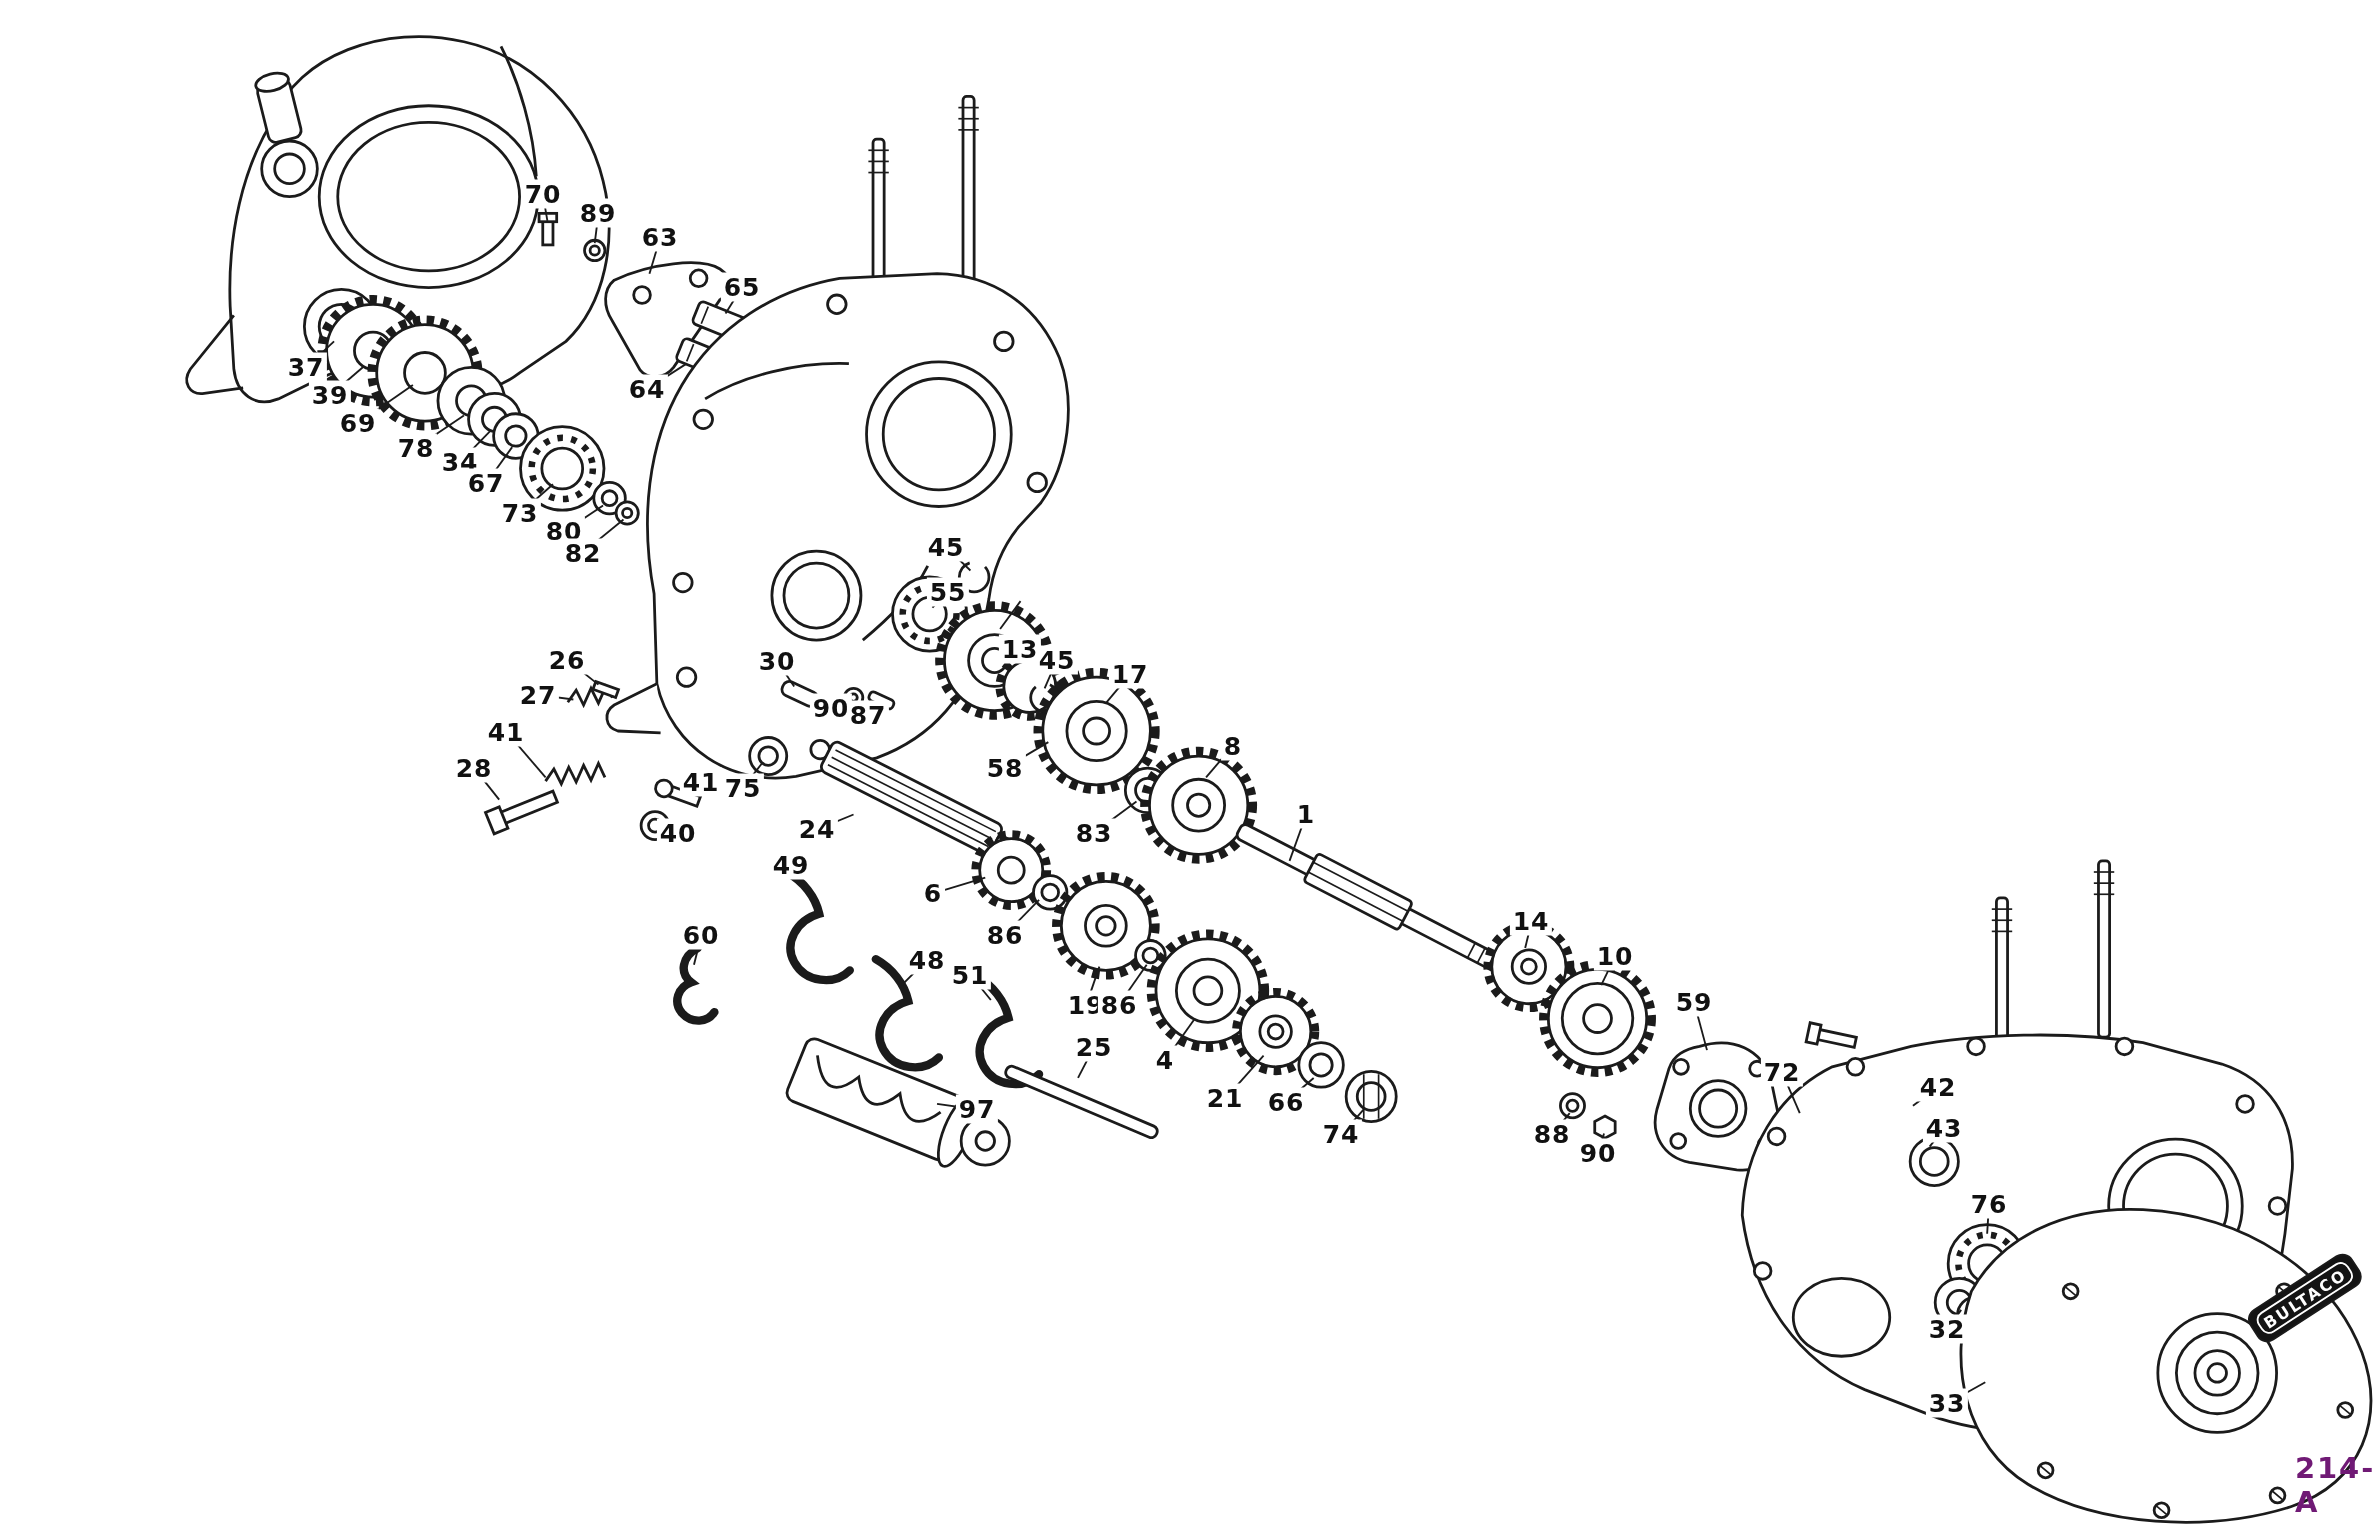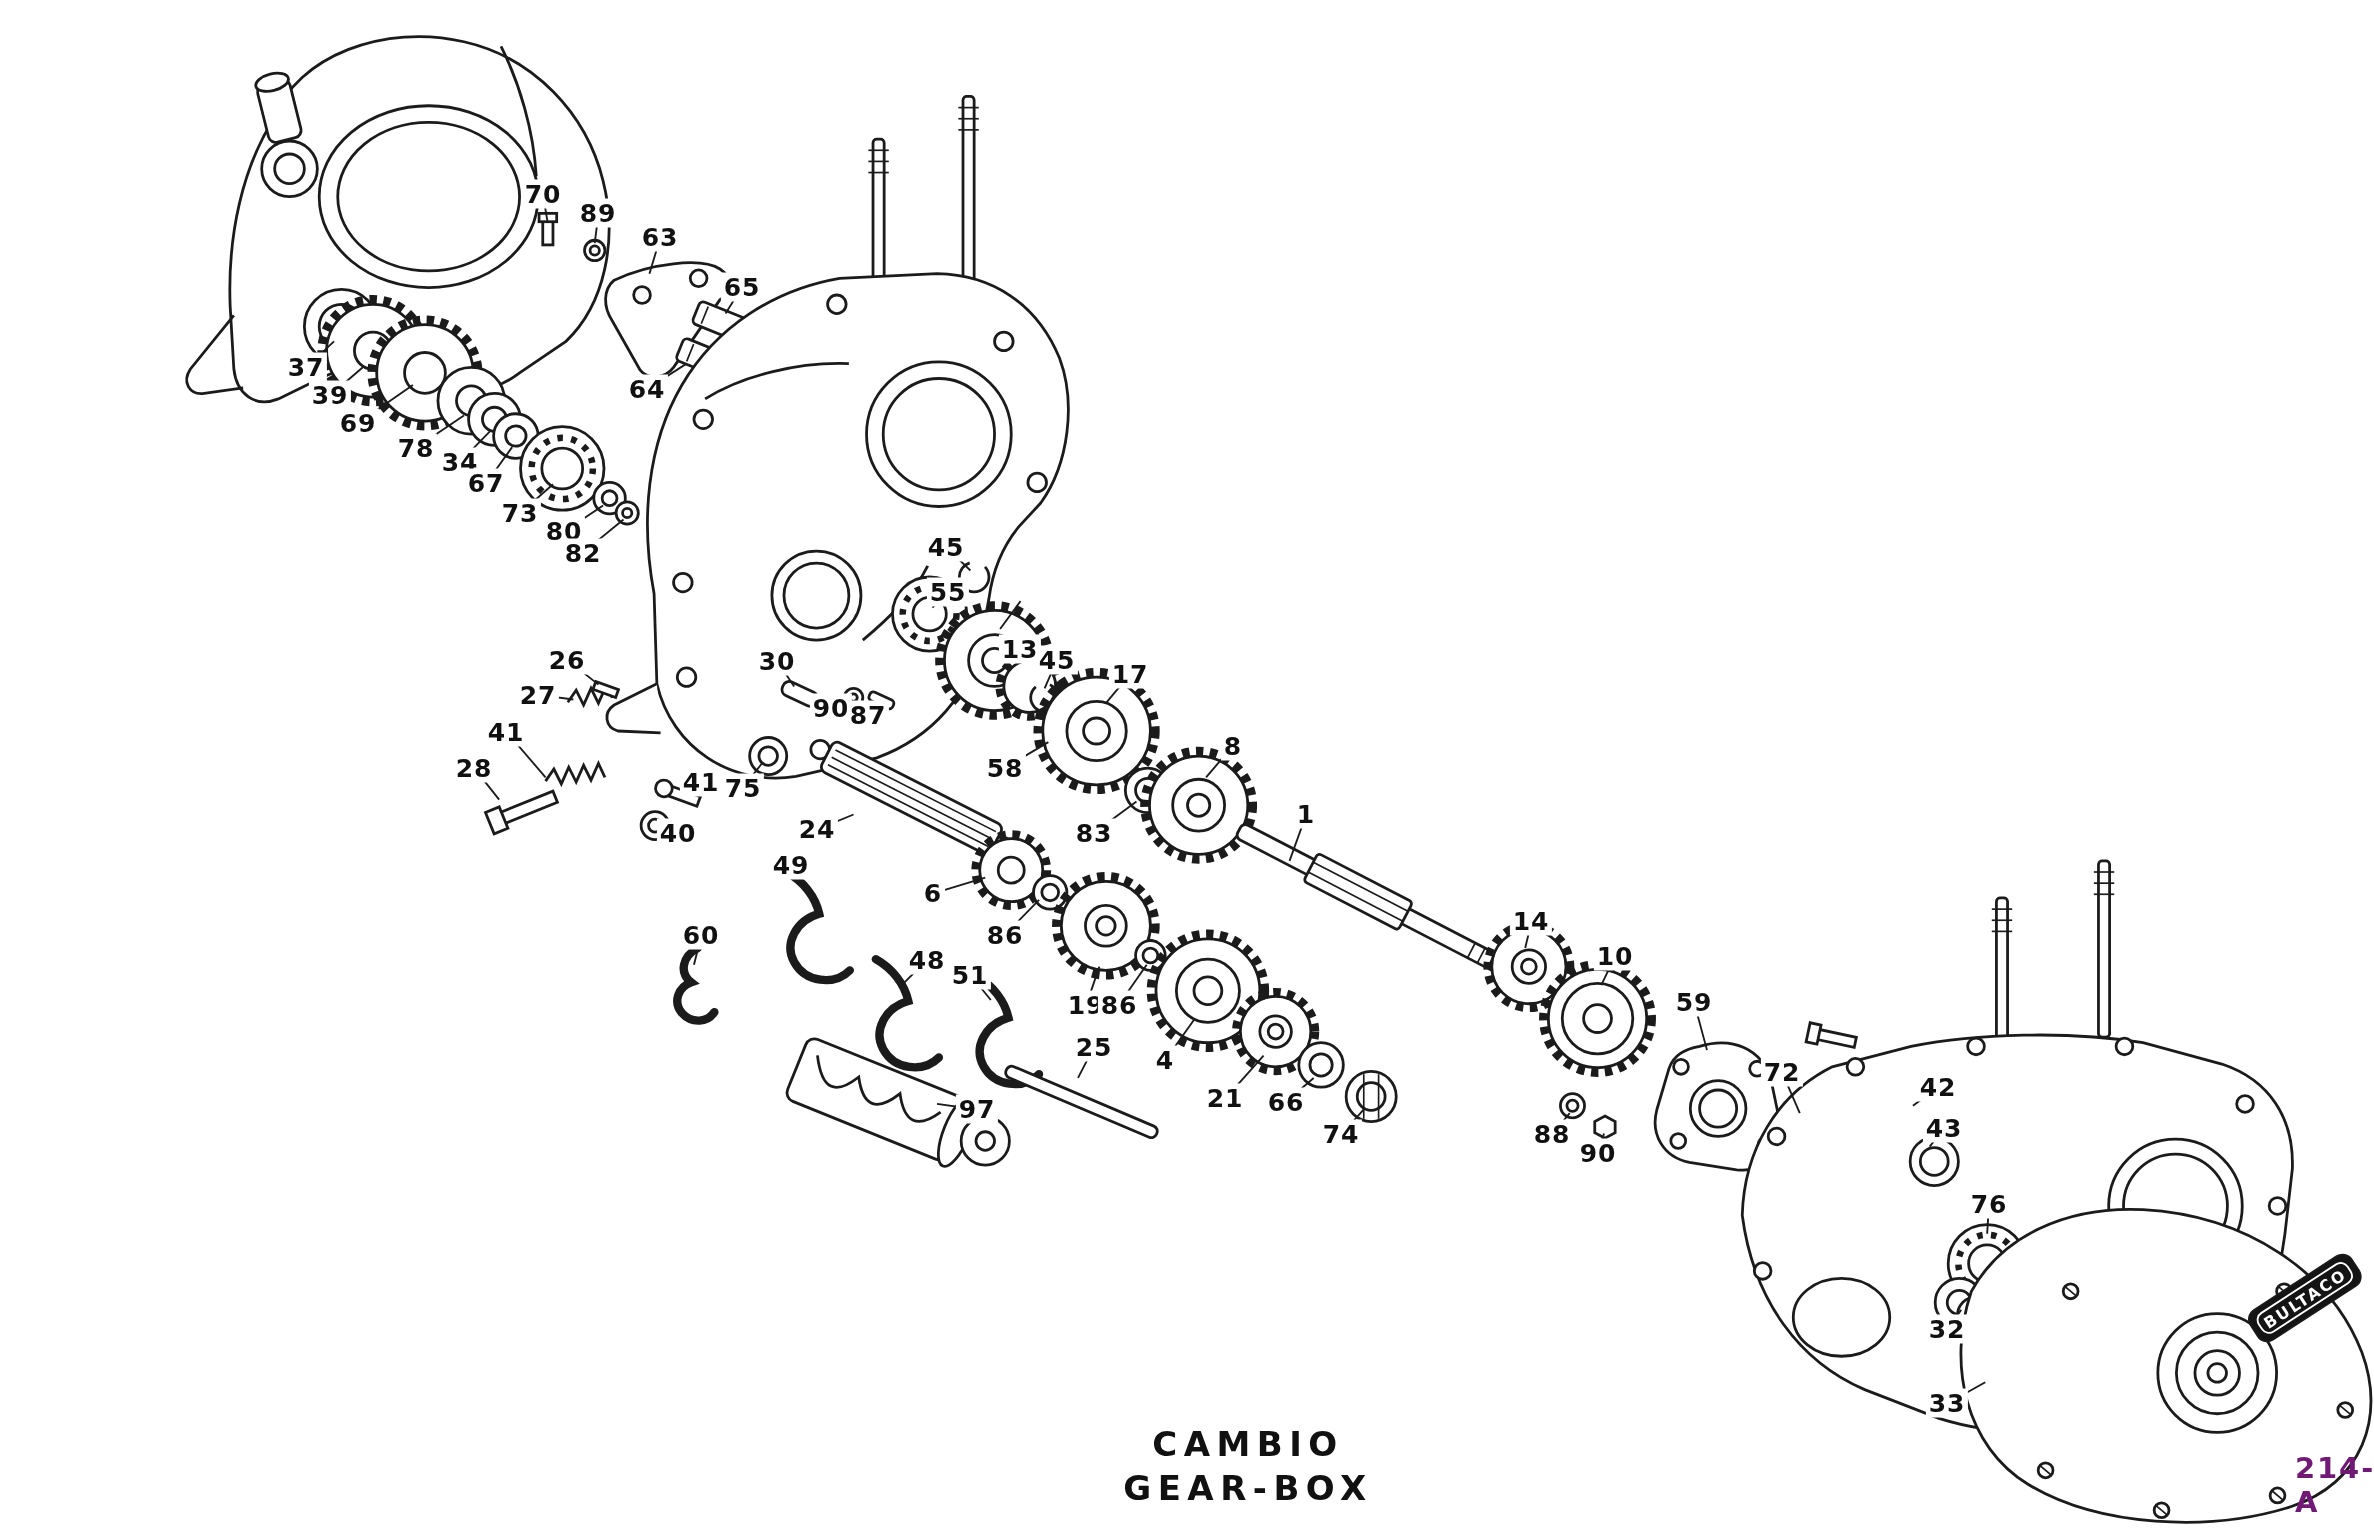--- a/index.html
+++ b/index.html
@@ -447,21 +447,17 @@
       <div class="part-label" style="left: 1286px; top: 1102px; text-align: center;">66</div>
       <div class="part-label" style="left: 977px; top: 1109px;">97</div>
       <div class="part-label" style="left: 1341px; top: 1134px; text-align: right;">74</div>
       <div class="part-label" style="left: 1552px; top: 1134px;">88</div>
       <div class="part-label" style="left: 1598px; top: 1153px;">90</div>
       <div class="part-label" style="left: 1989px; top: 1204px;">76</div>
       <div class="part-label" style="left: 1947px; top: 1329px;">32</div>
       <div class="part-label" style="left: 1947px; top: 1403px;">33</div>
     </div>
 
-<div id="title-block">
-  <div class="t">CAMBIO</div>
-  <div class="t">GEAR-BOX</div>
+
+<div id="page-ref">214-A</div>
+
 </div>
 
-<div id="page-ref">214-A</div>
-
-</div>
-
 
 </body></html>

